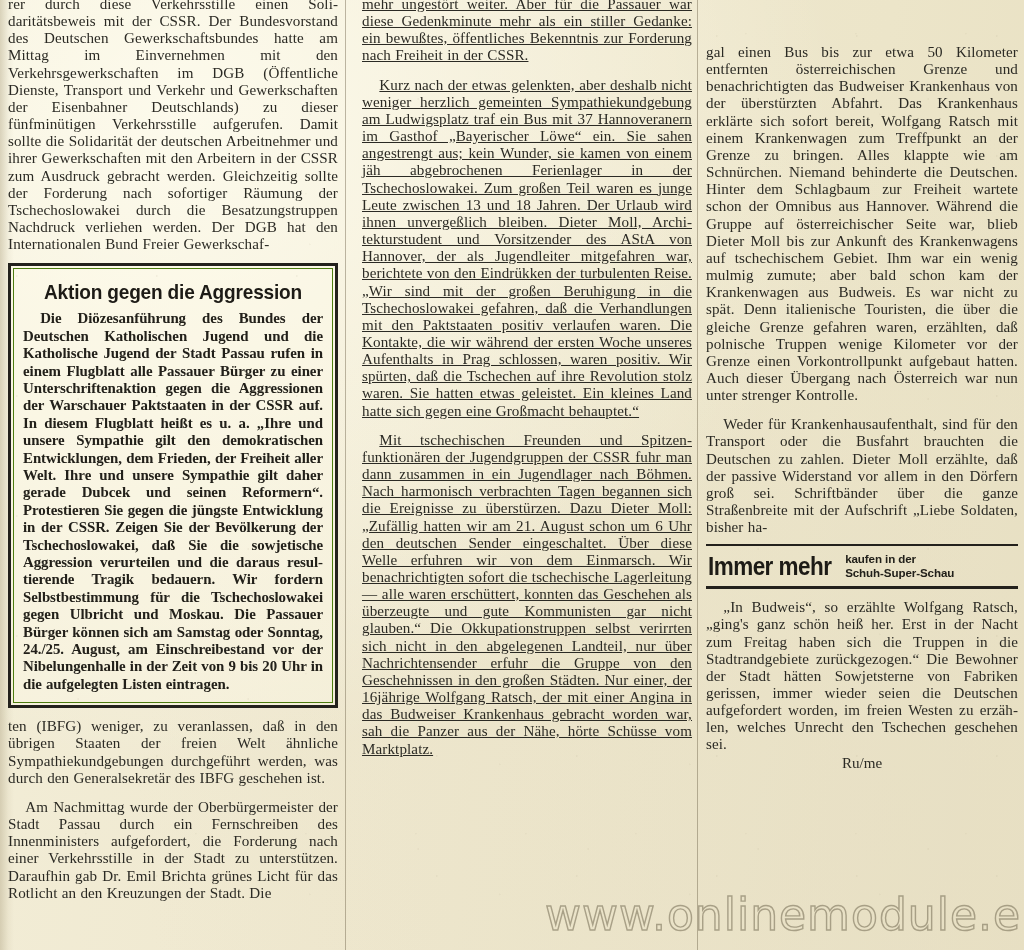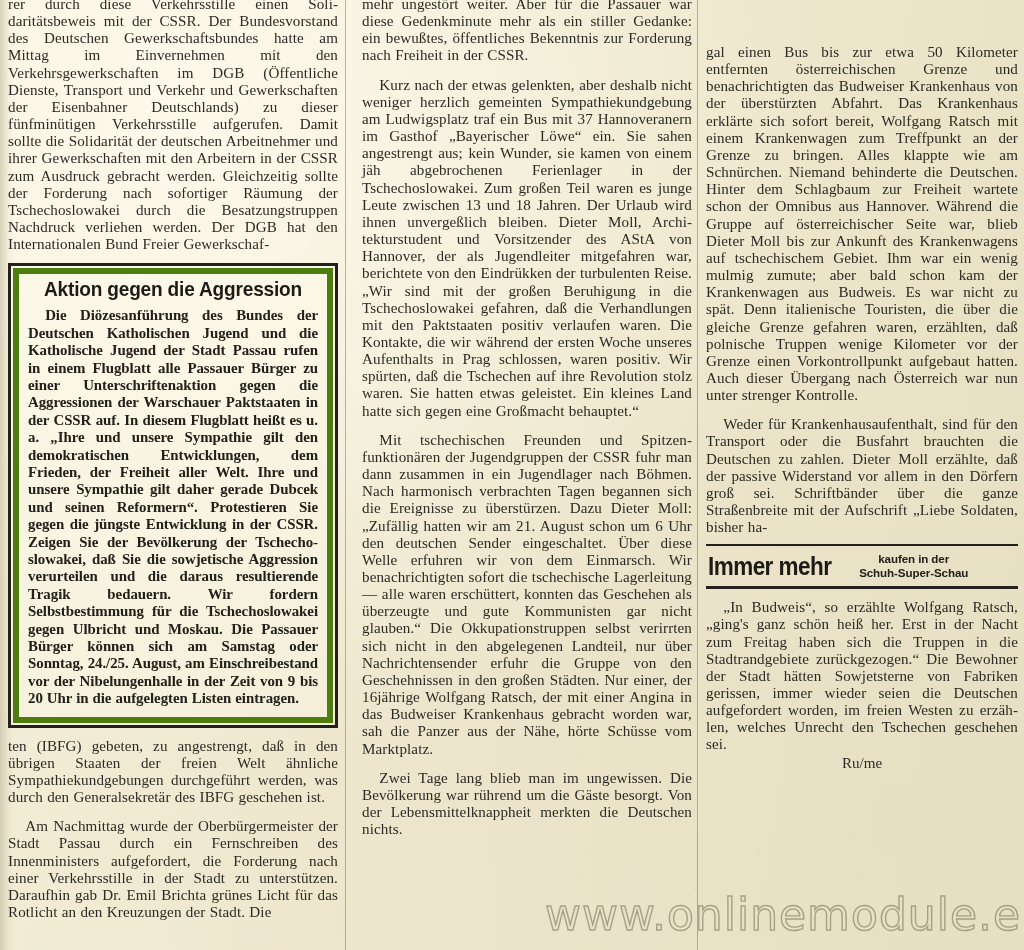--- a/index.html
+++ b/index.html
@@ -38,21 +38,21 @@
   }
 
   
   .col {
     position: absolute;
     top: 0;
     bottom: 0;
     box-sizing: border-box;
   }
   .col-1 { left: 8px;   width: 330px; }
-  .col-2 { left: 362px; width: 330px; }
+  .col-2 { left: 362px; width: 330px; text-decoration: underline; }
   .col-3 { left: 706px; width: 312px; margin-top: 48px; }
 
   .col-rule {
     position: absolute;
     top: 0;
     bottom: 0;
     width: 1px;
     background: rgba(110,100,75,0.45);
   }
   .rule-a { left: 345px; }
@@ -78,23 +78,23 @@
     border-left: 3px solid #23211c;
     border-right: 3px solid #23211c;
     border-top: 3px solid #23211c;
     border-bottom: 3px solid #23211c;
     padding: 0;
     margin: 10px 0 10px 0;
     background: rgba(255,252,236,0.35);
     position: relative;
   }
   .boxed-inner {
-    border: 6px solid #4d7c0f;
+    border: 1px solid #4d7c0f;
     margin: 2px;
-    padding: 4px 9px 9px 9px;
+    padding: 12px 9px 9px 9px;
   }
   .boxed h2 {
     margin: 0 0 7px 0;
     text-align: center;
     font-family: "Liberation Sans", "DejaVu Sans", sans-serif;
     font-weight: bold;
     font-size: 20.5px;
     line-height: 22px;
     letter-spacing: -0.2px;
     transform: scaleX(0.93);
@@ -119,42 +119,41 @@
     margin-bottom: 5px;
   }
   .advert .hr-bot {
     height: 3px;
     background: #23211c;
     margin-top: 5px;
   }
   .advert-row {
     display: flex;
     align-items: center;
-    gap: 14px;
+    gap: 0;
     padding: 1px 0 2px 2px;
   }
   .advert-title {
     font-family: "Liberation Sans", "DejaVu Sans", sans-serif;
     font-weight: bold;
     font-size: 25px;
     line-height: 26px;
     letter-spacing: -0.6px;
     transform: scaleX(0.9);
     transform-origin: left center;
     white-space: nowrap;
     color: #1d1b16;
   }
   .advert-sub {
     font-family: "Liberation Sans", "DejaVu Sans", sans-serif;
     font-weight: bold;
     font-size: 11.6px;
     line-height: 13.4px;
     letter-spacing: -0.1px;
     color: #22201a;
-    text-align: center;
   }
 
   .byline {
     text-align: center;
     font-size: 15.1px;
     line-height: 17.15px;
     margin-top: 1px;
   }
 
   
@@ -201,29 +200,28 @@
 
     <p class="clip-top">rer durch diese Verkehrsstille einen Soli­daritätsbeweis mit der CSSR. Der Bundes­vorstand des Deutschen Gewerkschaftsbun­des hatte am Mittag im Einvernehmen mit den Verkehrsgewerkschaften im DGB (Öffentliche Dienste, Transport und Ver­kehr und Gewerkschaften der Eisenbah­ner Deutschlands) zu dieser fünfminütigen Verkehrsstille aufgerufen. Damit sollte die Solidarität der deutschen Arbeitnehmer und ihrer Gewerkschaften mit den Arbei­tern in der CSSR zum Ausdruck gebracht werden. Gleichzeitig sollte der Forderung nach sofortiger Räumung der Tschechoslo­wakei durch die Besatzungstruppen Nach­druck verliehen werden. Der DGB hat den Internationalen Bund Freier Gewerkschaf-</p>
 
     <div class="boxed">
       <div class="boxed-inner">
         <h2>Aktion gegen die Aggression</h2>
         <p class="indent">Die Diözesanführung des Bundes der Deutschen Katholischen Jugend und die Katholische Jugend der Stadt Passau rufen in einem Flugblatt alle Passauer Bürger zu einer Unterschriftenaktion gegen die Aggressionen der Warschauer Paktstaaten in der CSSR auf. In diesem Flugblatt heißt es u. a. „Ihre und unsere Sympathie gilt den demokratischen Ent­wicklungen, dem Frieden, der Freiheit aller Welt. Ihre und unsere Sympathie gilt daher gerade Dubcek und seinen Re­formern“. Protestieren Sie gegen die jüngste Entwicklung in der CSSR. Zei­gen Sie der Bevölkerung der Tschecho­slowakei, daß Sie die sowjetische Aggres­sion verurteilen und die daraus resul­tierende Tragik bedauern. Wir fordern Selbstbestimmung für die Tschechoslo­wakei gegen Ulbricht und Moskau. Die Passauer Bürger können sich am Sams­tag oder Sonntag, 24./25. August, am Ein­schreibestand vor der Nibelungenhalle in der Zeit von 9 bis 20 Uhr in die aufge­legten Listen eintragen.</p>
       </div>
     </div>
 
-    <p>ten (IBFG) gebeten, zu angestrengt, daß in den übrigen Staaten der freien Welt ähnliche Sympathiekundgebungen durch­geführt werden, was durch den General­sekretär des IBFG geschehen ist.</p>
+    <p>ten (IBFG) weniger, zu veranlassen, daß in den übrigen Staaten der freien Welt ähnliche Sympathiekundgebungen durch­geführt werden, was durch den General­sekretär des IBFG geschehen ist.</p>
     <p class="indent gap">Am Nachmittag wurde der Oberbürger­meister der Stadt Passau durch ein Fern­schreiben des Innenministers aufgefordert, die Forderung nach einer Verkehrsstille in der Stadt zu unterstützen. Daraufhin gab Dr. Emil Brichta grünes Licht für das Rot­licht an den Kreuzungen der Stadt. Die</p>
   </div>
 
   <div class="col col-2">
     <p class="clip-top">mehr ungestört weiter. Aber für die Pas­sauer war diese Gedenkminute mehr als ein stiller Gedanke: ein bewußtes, öffent­liches Bekenntnis zur Forderung nach Freiheit in der CSSR.</p>
     <p class="indent gap">Kurz nach der etwas gelenkten, aber des­halb nicht weniger herzlich gemeinten Sympathiekundgebung am Ludwigsplatz traf ein Bus mit 37 Hannoveranern im Gasthof „Bayerischer Löwe“ ein. Sie sa­hen angestrengt aus; kein Wunder, sie ka­men von einem jäh abgebrochenen Ferien­lager in der Tschechoslowakei. Zum gro­ßen Teil waren es junge Leute zwischen 13 und 18 Jahren. Der Urlaub wird ihnen unvergeßlich bleiben. Dieter Moll, Archi­tekturstudent und Vorsitzender des AStA von Hannover, der als Jugendleiter mitge­fahren war, berichtete von den Eindrük­ken der turbulenten Reise. „Wir sind mit der großen Beruhigung in die Tschecho­slowakei gefahren, daß die Verhandlun­gen mit den Paktstaaten positiv verlaufen waren. Die Kontakte, die wir während der ersten Woche unseres Aufenthalts in Prag schlossen, waren positiv. Wir spürten, daß die Tschechen auf ihre Revolution stolz waren. Sie hatten etwas geleistet. Ein klei­nes Land hatte sich gegen eine Großmacht behauptet.“</p>
     <p class="indent gap">Mit tschechischen Freunden und Spitzen­funktionären der Jugendgruppen der CSSR fuhr man dann zusammen in ein Jugendlager nach Böhmen. Nach harmo­nisch verbrachten Tagen begannen sich die Ereignisse zu überstürzen. Dazu Dieter Moll: „Zufällig hatten wir am 21. August schon um 6 Uhr den deutschen Sender eingeschaltet. Über diese Welle erfuhren wir von dem Einmarsch. Wir benachrich­tigten sofort die tschechische Lagerleitung — alle waren erschüttert, konnten das Ge­schehen als überzeugte und gute Kommu­nisten gar nicht glauben.“ Die Okkupa­tionstruppen selbst verirrten sich nicht in den abgelegenen Landteil, nur über Nach­richtensender erfuhr die Gruppe von den Geschehnissen in den großen Städten. Nur einer, der 16jährige Wolfgang Ratsch, der mit einer Angina in das Budweiser Kran­kenhaus gebracht worden war, sah die Panzer aus der Nähe, hörte Schüsse vom Marktplatz.</p>
-    <p class="indent gap">Zwei Tage lang blieb man im ungewis­sen. Die Bevölkerung war rührend um die Gäste besorgt. Von der Lebensmittel­knappheit merkten die Deutschen nichts.</p>
   </div>
 
   <div class="col col-3">
     <p class="clip-top">gal einen Bus bis zur etwa 50 Kilometer entfernten österreichischen Grenze und benachrichtigten das Budweiser Kranken­haus von der überstürzten Abfahrt. Das Krankenhaus erklärte sich sofort bereit, Wolfgang Ratsch mit einem Krankenwa­gen zum Treffpunkt an der Grenze zu brin­gen. Alles klappte wie am Schnürchen. Nie­mand behinderte die Deutschen. Hinter dem Schlagbaum zur Freiheit wartete schon der Omnibus aus Hannover. Wäh­rend die Gruppe auf österreichischer Sei­te war, blieb Dieter Moll bis zur Ankunft des Krankenwagens auf tschechischem Gebiet. Ihm war ein wenig mulmig zumu­te; aber bald schon kam der Krankenwa­gen aus Budweis. Es war nicht zu spät. Denn italienische Touristen, die über die gleiche Grenze gefahren waren, erzählten, daß polnische Truppen wenige Kilometer vor der Grenze einen Vorkontrollpunkt aufgebaut hatten. Auch dieser Übergang nach Österreich war nun unter strenger Kontrolle.</p>
     <p class="indent gap">Weder für Krankenhausaufenthalt, sind für den Transport oder die Busfahrt brauchten die Deutschen zu zahlen. Dieter Moll erzählte, daß der passive Widerstand vor allem in den Dörfern groß sei. Schrift­bänder über die ganze Straßenbreite mit der Aufschrift „Liebe Soldaten, bisher ha-</p>
 
     <div class="advert">
       <div class="hr-top"></div>
       <div class="advert-row">
         <div class="advert-title">Immer mehr</div>

